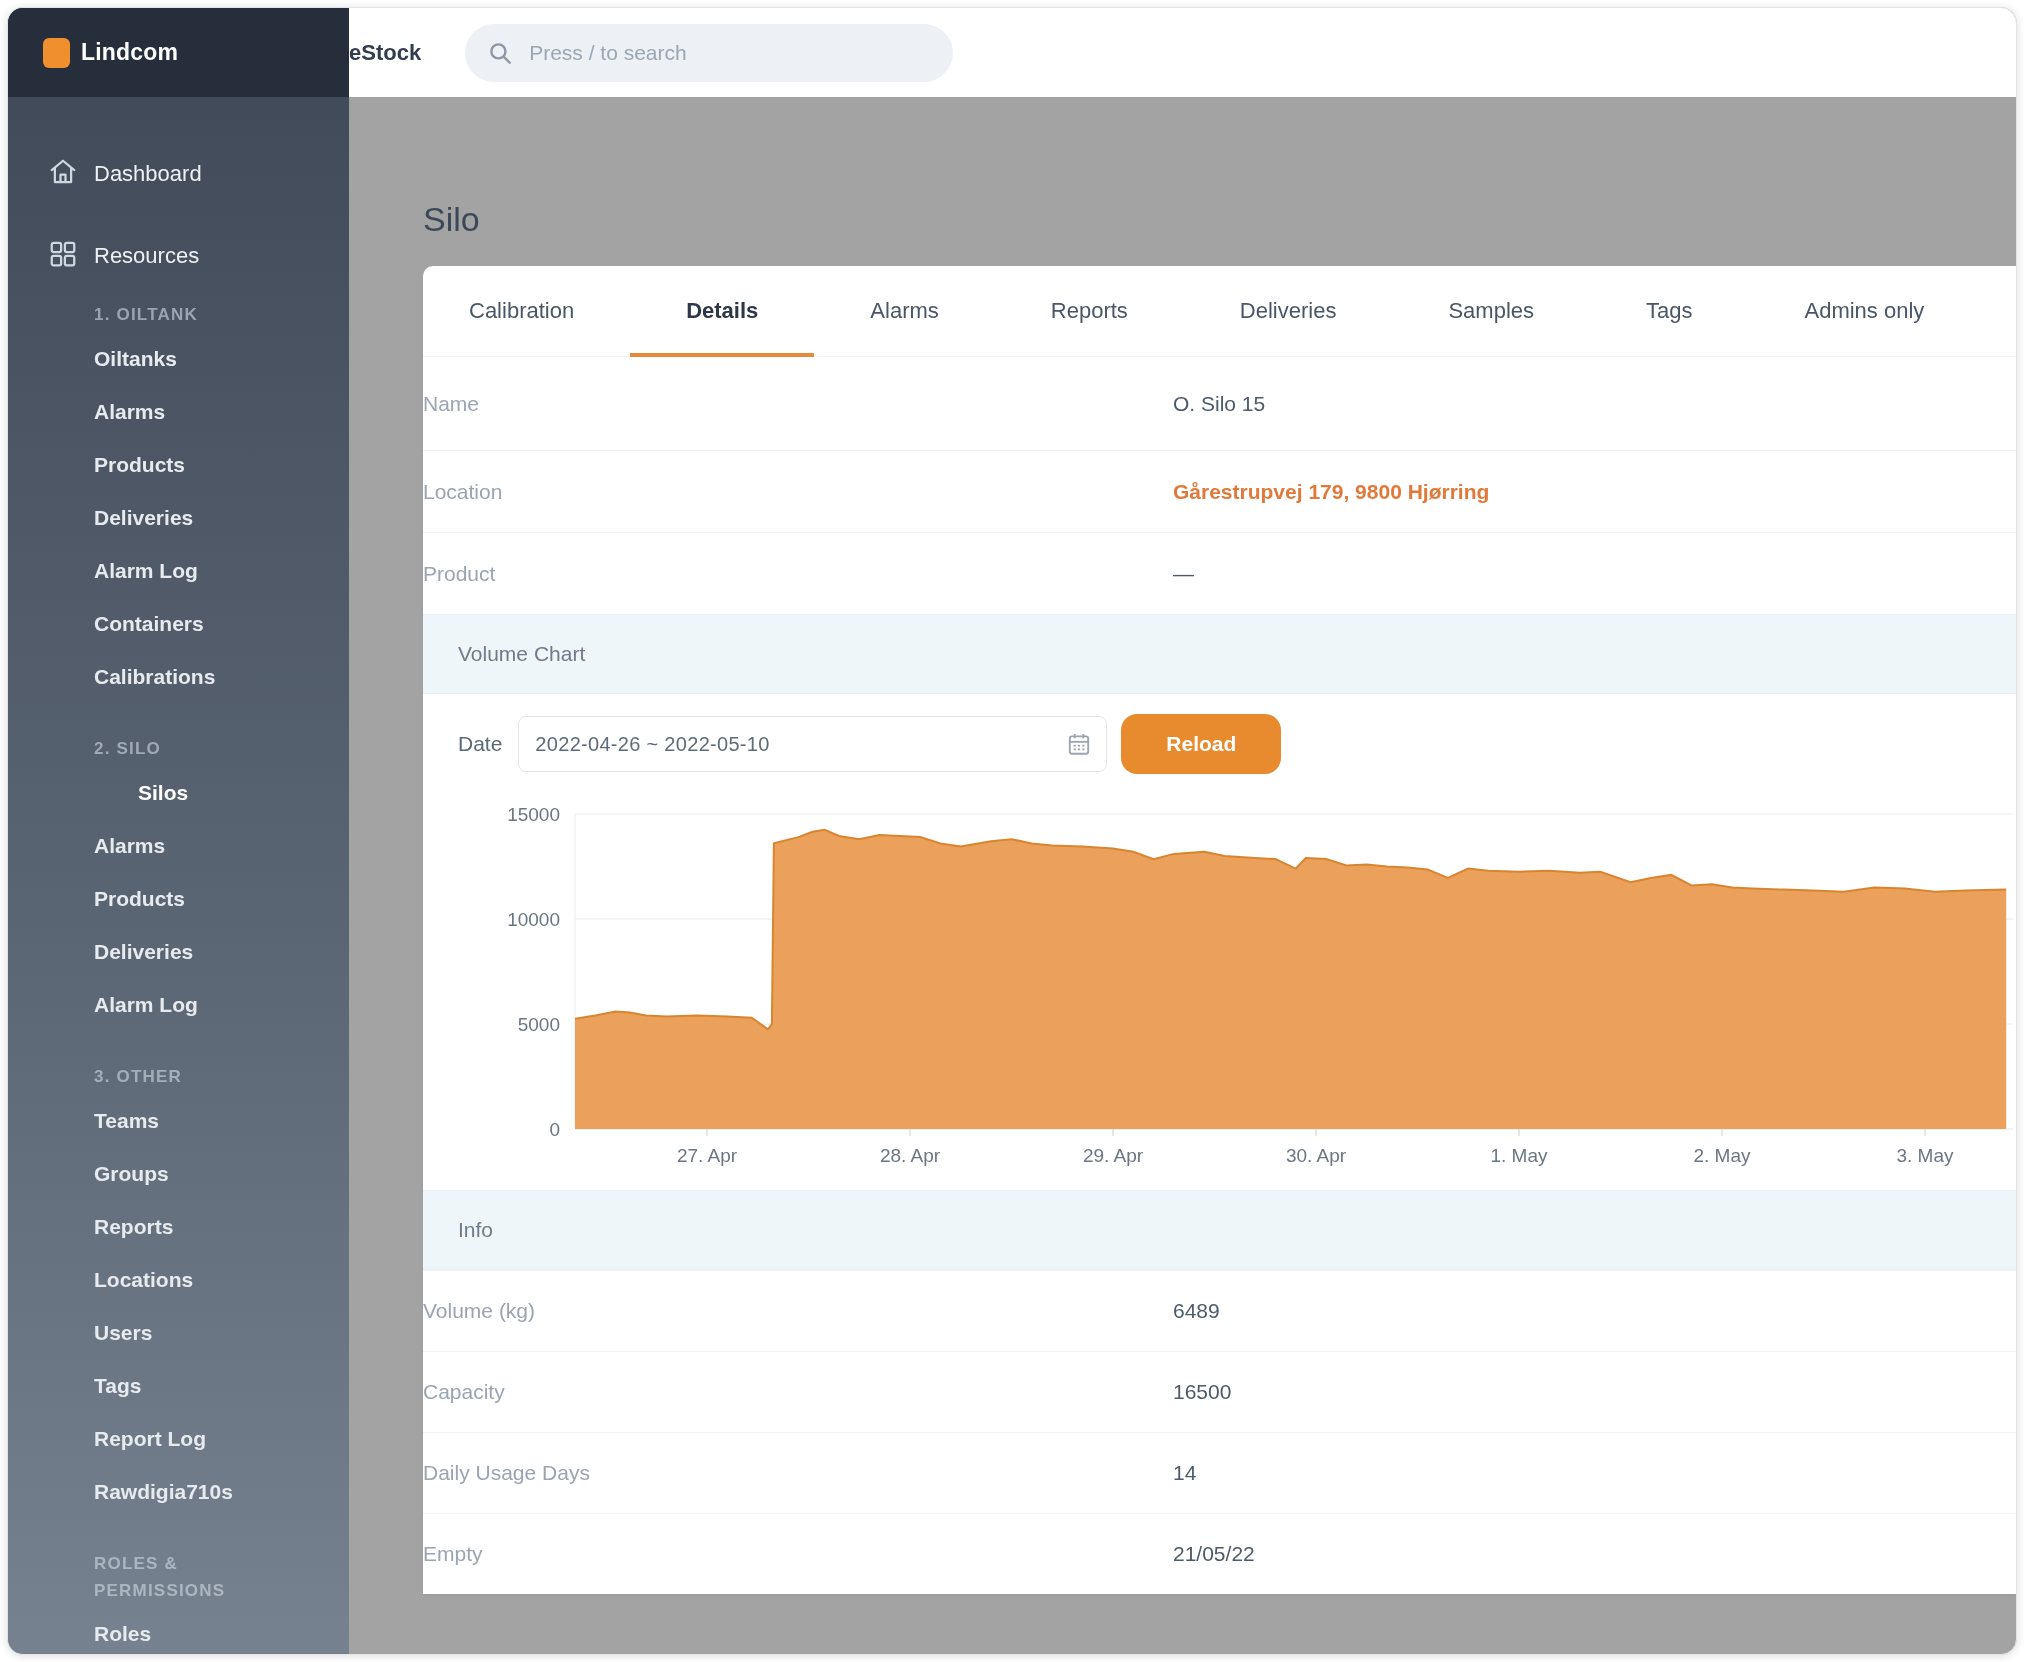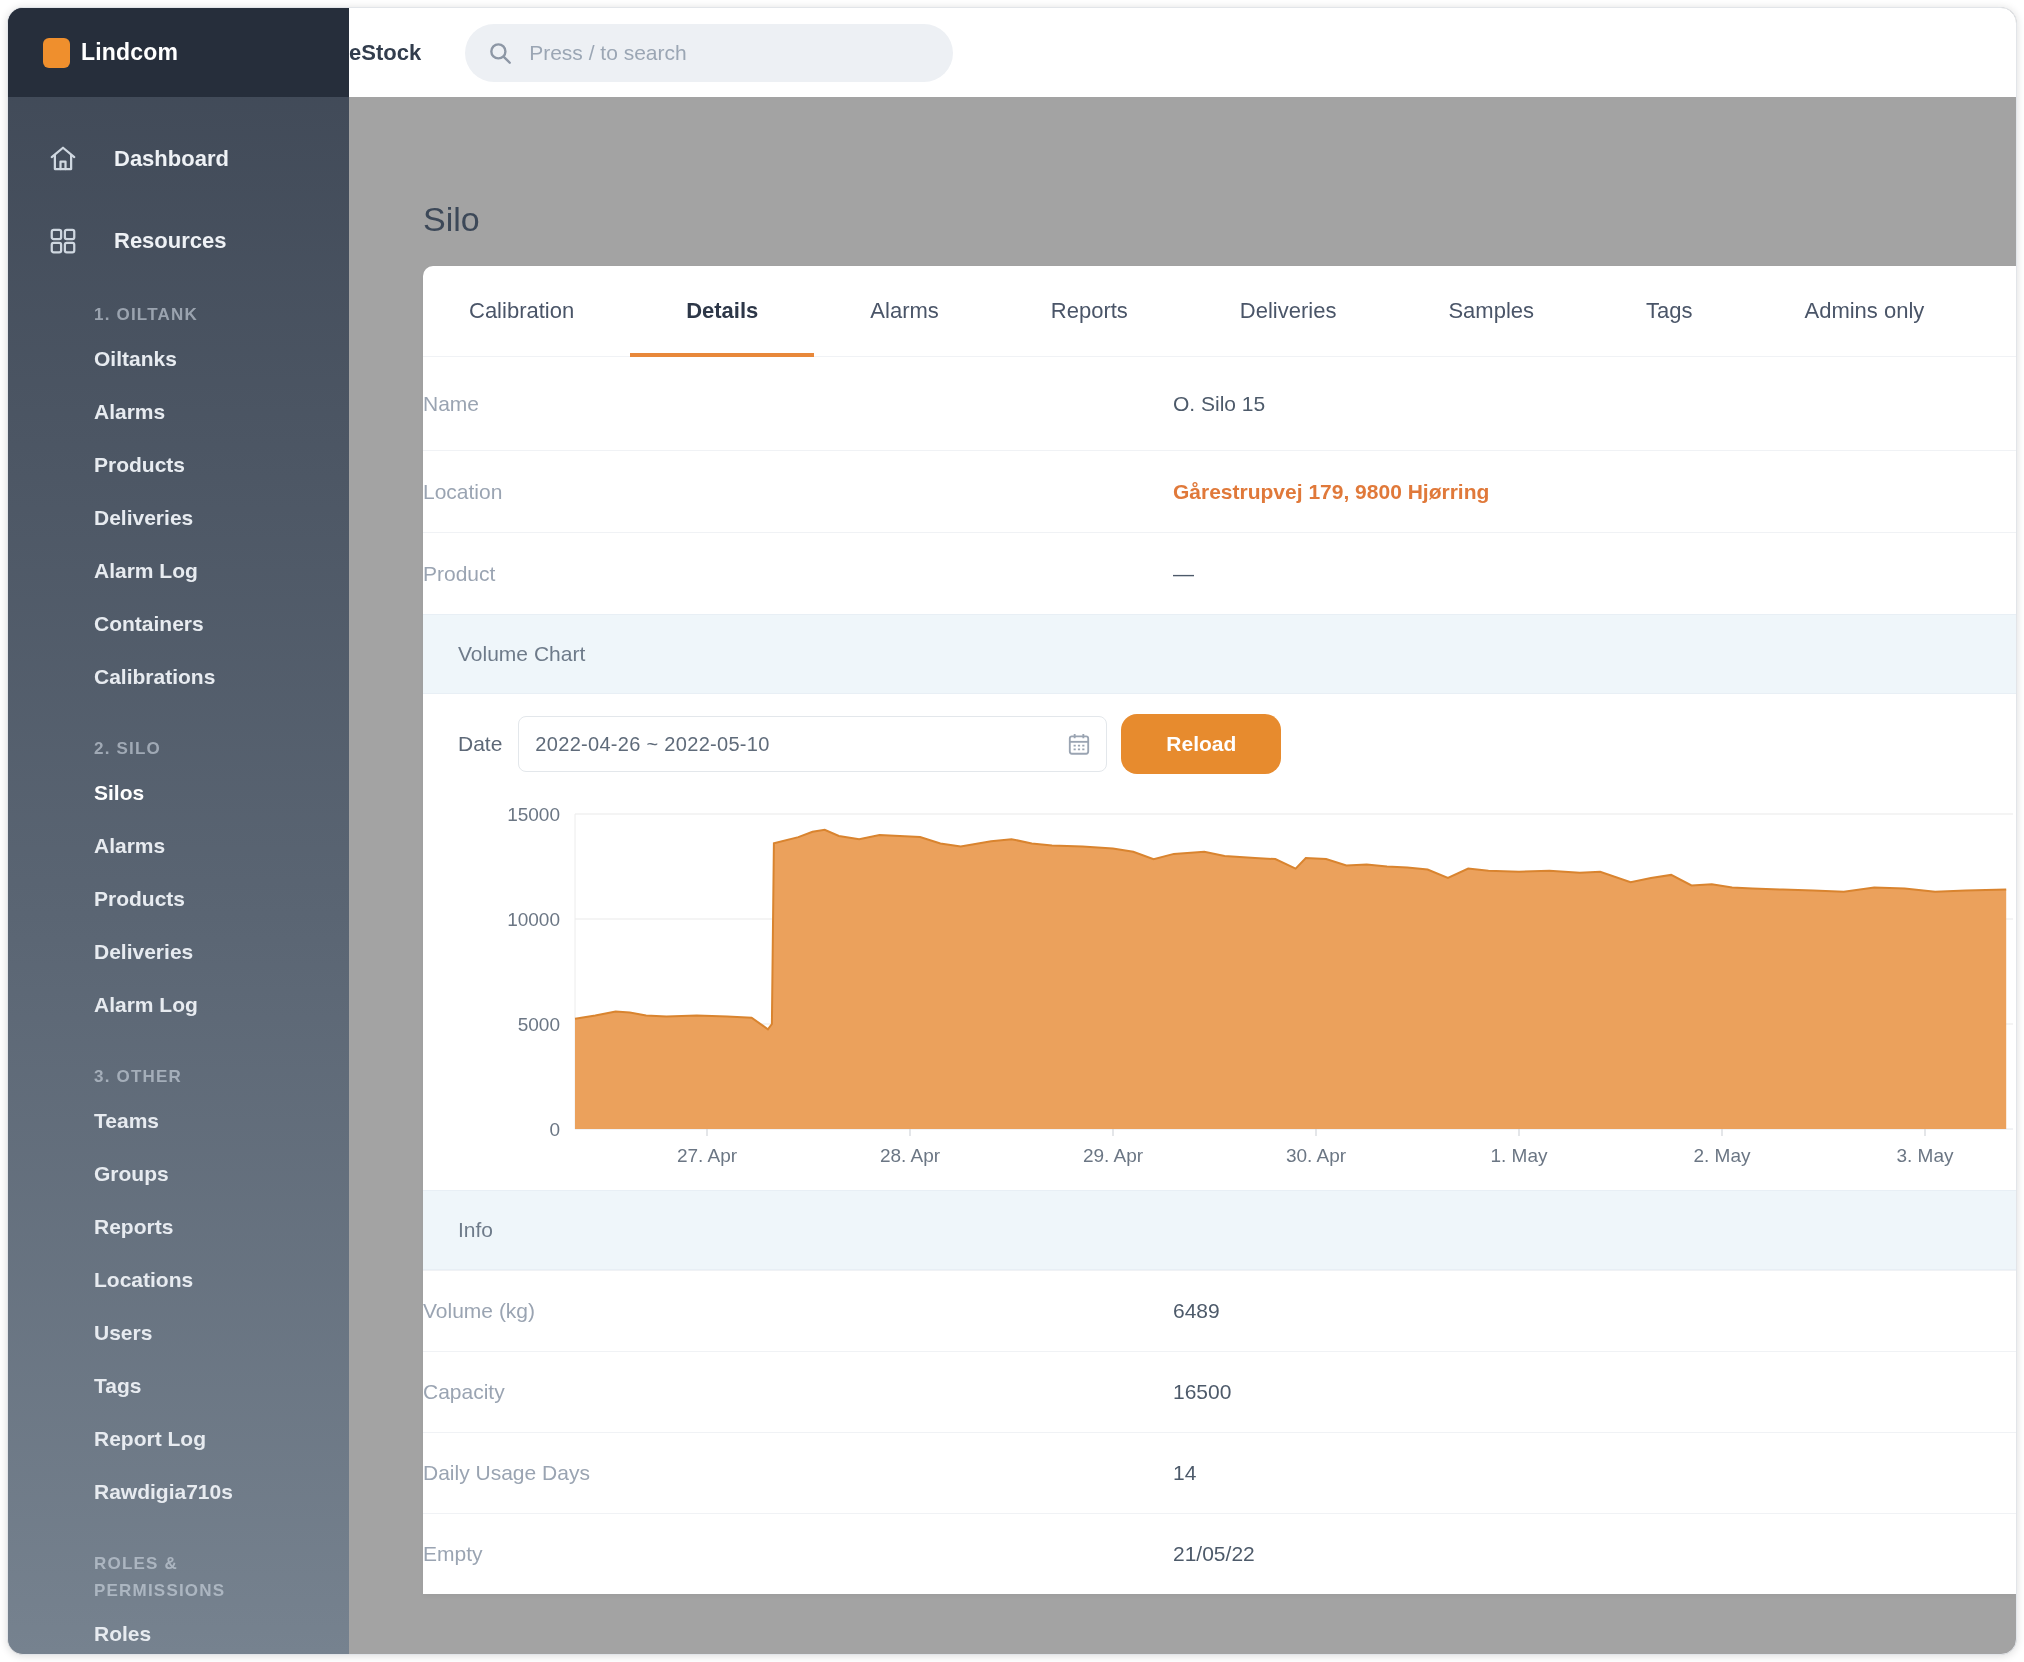--- a/index.html
+++ b/index.html
@@ -4,27 +4,27 @@
 <style>
   * { margin:0; padding:0; box-sizing:border-box; }
   html,body { width:2024px; height:1662px; background:#fff; font-family:"Liberation Sans", sans-serif; }
   .page { position:absolute; left:7px; top:7px; right:7px; bottom:7px; border-radius:16px; border:1px solid #e2e5e9; box-shadow:0 1px 8px rgba(0,0,0,.14); overflow:hidden; display:flex; background:#a3a3a3; }
   
   .sidebar { width:341px; flex:none; background:linear-gradient(180deg,#3f4856 0%,#5a6573 55%,#76828f 100%); display:flex; flex-direction:column; }
   .sidebar-header { height:89px; flex:none; background:#262e3b; display:flex; align-items:center; padding-left:35px; }
   .logo-square { width:27px; height:30px; border-radius:6px; background:#ef8f2d; margin-right:11px; }
   .brand { color:#fff; font-size:23px; font-weight:700; letter-spacing:.2px; }
   .nav { padding-top:34px; overflow:hidden; }
-  .nav-main { height:56px; display:flex; align-items:center; padding-left:40px; color:#eef1f5; font-size:22px; font-weight:700;gap:20px; }
+  .nav-main { height:56px; display:flex; align-items:flex-end; padding-left:40px; color:#eef1f5; font-size:22px; font-weight:400; }
   .nav-main + .nav-main { margin-top:26px; }
   .nav-main .nicon { width:30px; height:30px; margin-right:16px; flex:none; }
   .nav-label { margin-top:29px; height:34px; display:flex; align-items:center; padding-left:86px; color:rgba(210,219,229,.6); font-size:17px; font-weight:700; letter-spacing:1.2px; }
   .nav-label.two-line { height:60px; line-height:27px; display:block; padding-top:3px; width:300px; }
   .nav-item { height:53px; display:flex; align-items:center; padding-left:86px; color:#e7ebf0; font-size:21px; font-weight:600; }
-  .nav-item.active { color:#ffffff; font-weight:800; }
+  .nav-item.active { color:#ffffff; font-weight:800;margin-left:44px; }
   
   .main { flex:1; display:flex; flex-direction:column; min-width:0; }
   .topbar { height:89px; flex:none; background:#fff; display:flex; align-items:center; }
   .estock { font-size:22px; font-weight:700; color:#323d4d; }
   .search-pill { margin-left:44px; width:488px; height:58px; border-radius:29px; background:#edf0f4; display:flex; align-items:center; padding-left:22px; }
   .search-pill svg { margin-right:16px; }
   .search-placeholder { color:#9ba6b4; font-size:21px; }
   .content { flex:1; padding-left:74px; position:relative; }
   .page-title { margin-top:100px; font-size:34px; line-height:44px; color:#3c4858; font-weight:400; }
   .card { margin-top:25px; background:#fff; border-radius:10px 0 0 0; box-shadow:0 2px 5px rgba(0,0,0,.04); overflow:hidden; }

